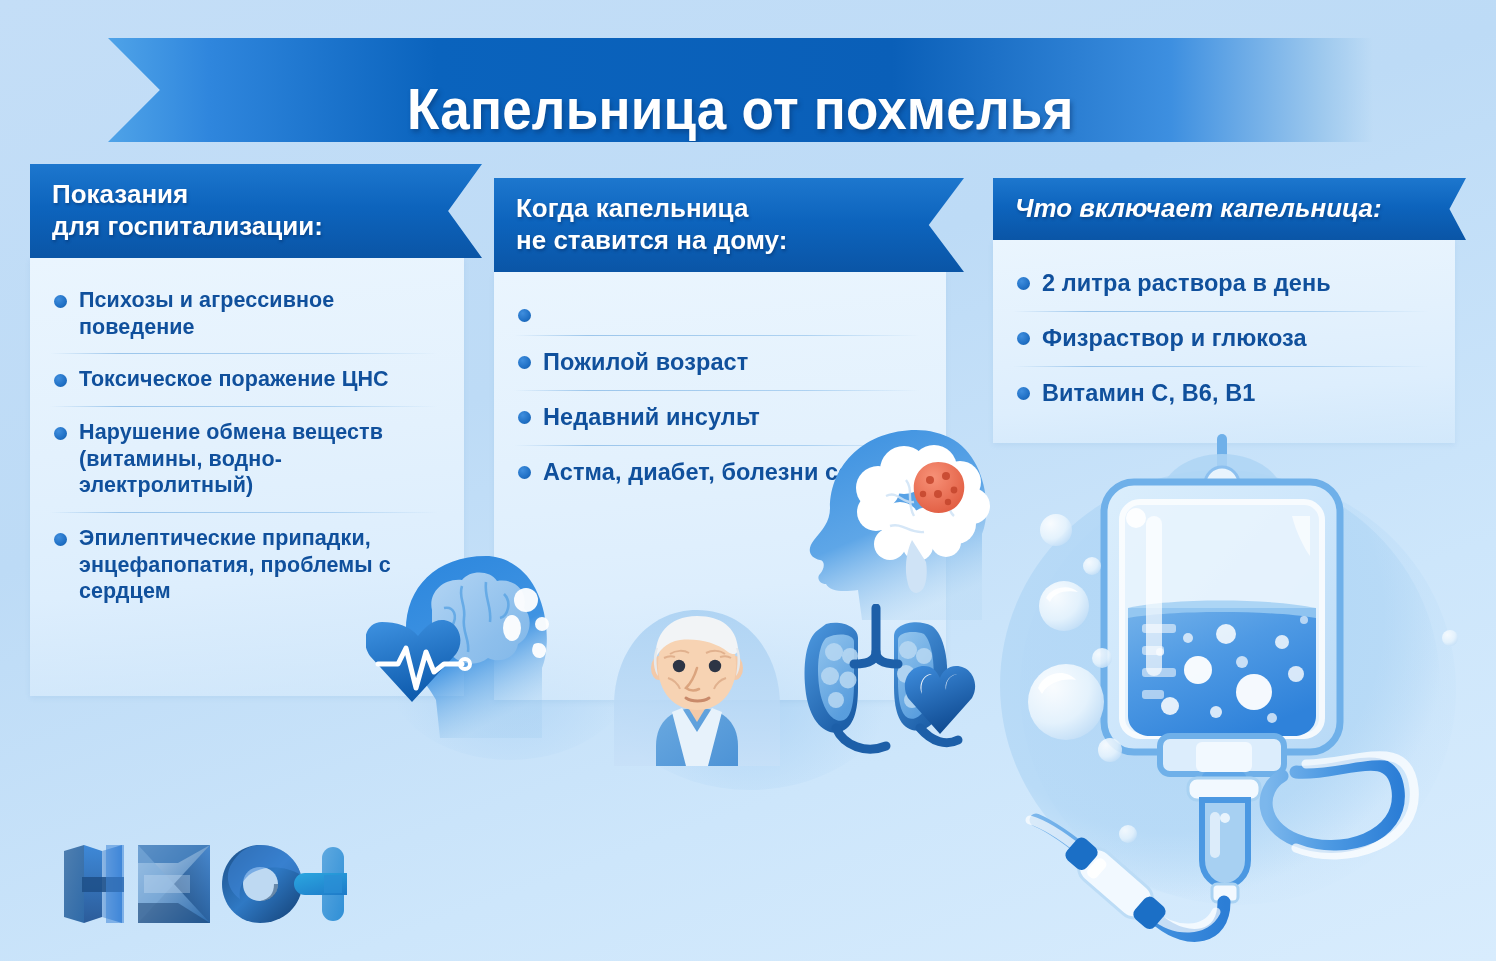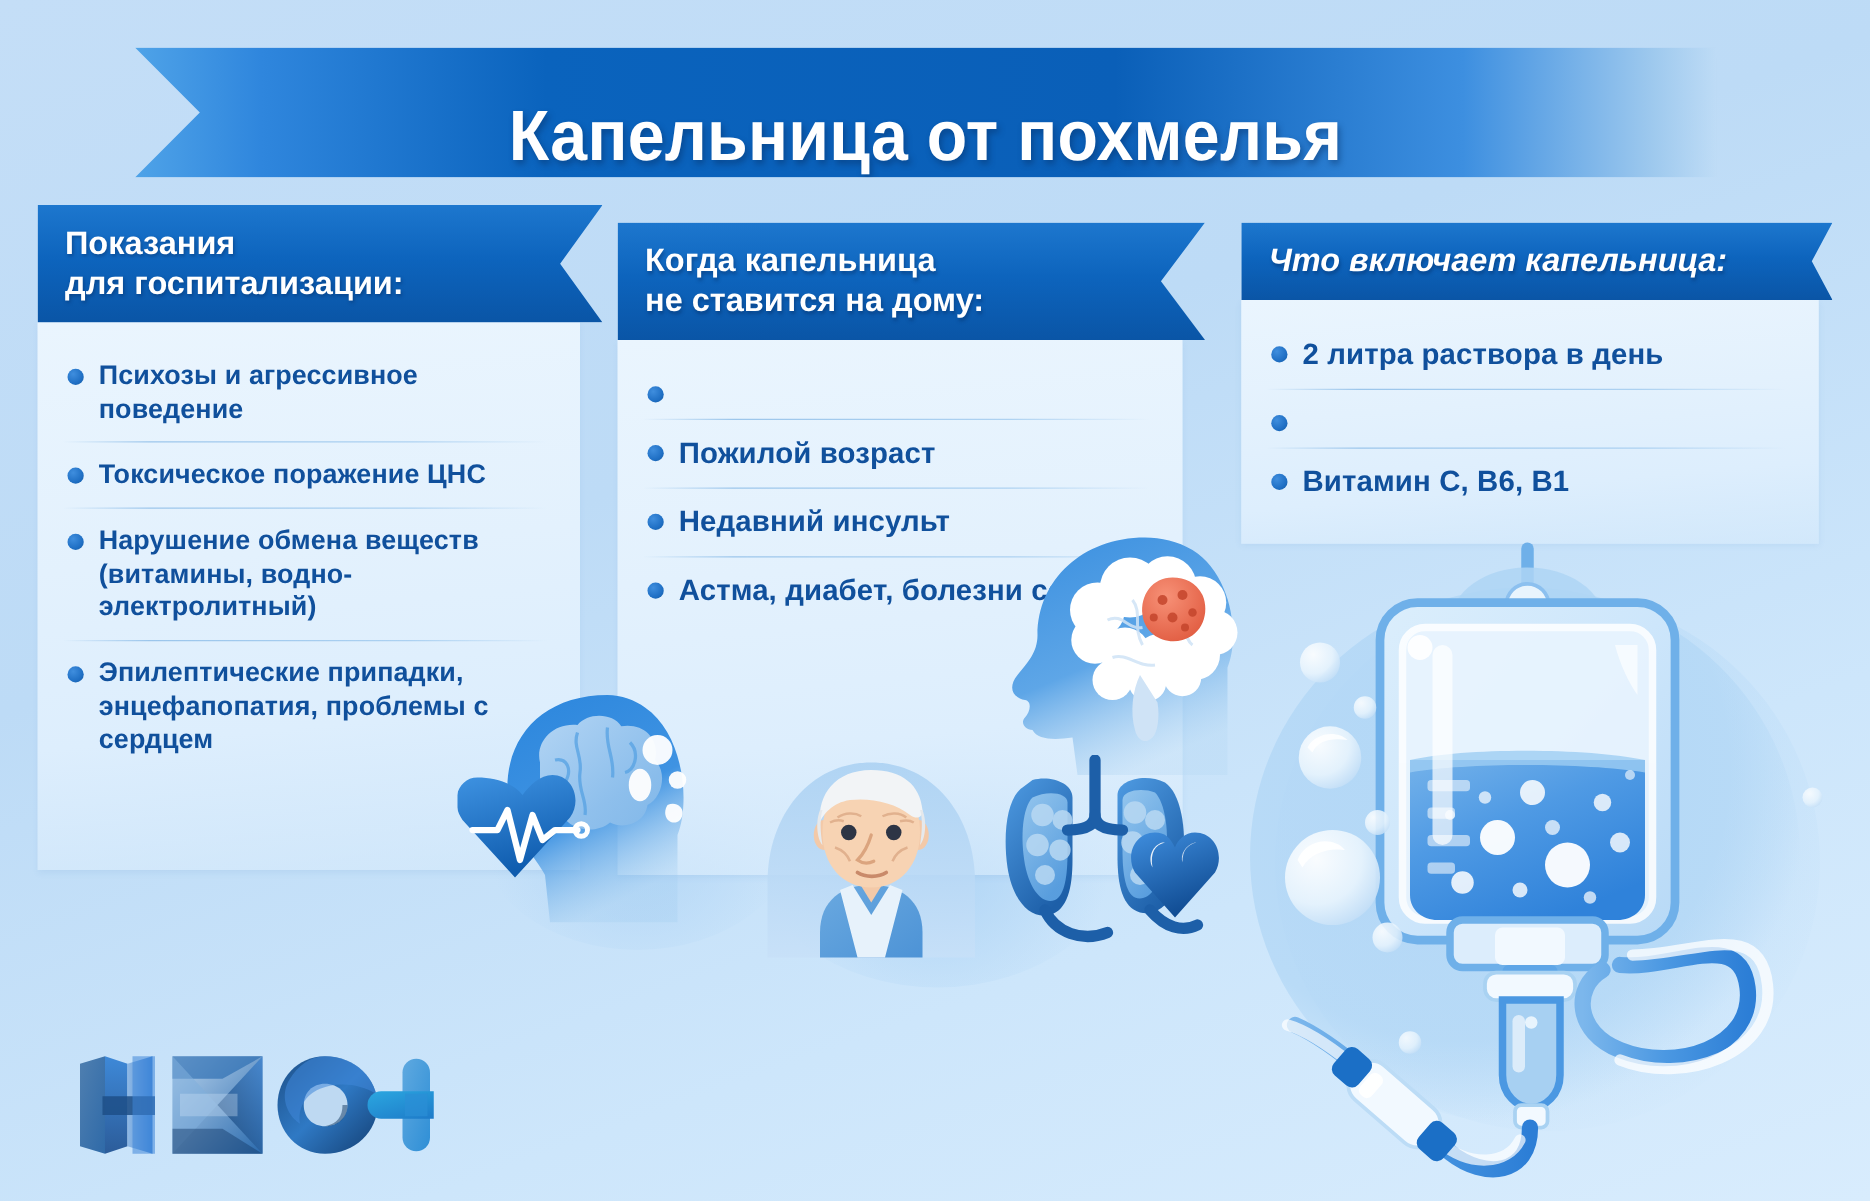--- a/index.html
+++ b/index.html
@@ -161,20 +161,21 @@
   <div class="col-head">
     <div>Что включает капельница:</div>
   </div>
   <div class="col-body">
     <div class="item">
       <span class="bullet"></span>
       <span class="item-text">2 литра раствора в день</span>
     </div>
     <div class="item">
       <span class="bullet"></span>
+      <span class="item-text">Физраствор и глюкоза</span>
     </div>
     <div class="item">
       <span class="bullet"></span>
       <span class="item-text">Витамин C, B6, B1</span>
     </div>
   </div>
 </div>
 
 <div class="ill ill-brainheart">
   <svg viewBox="0 0 236 190" width="236" height="190">

